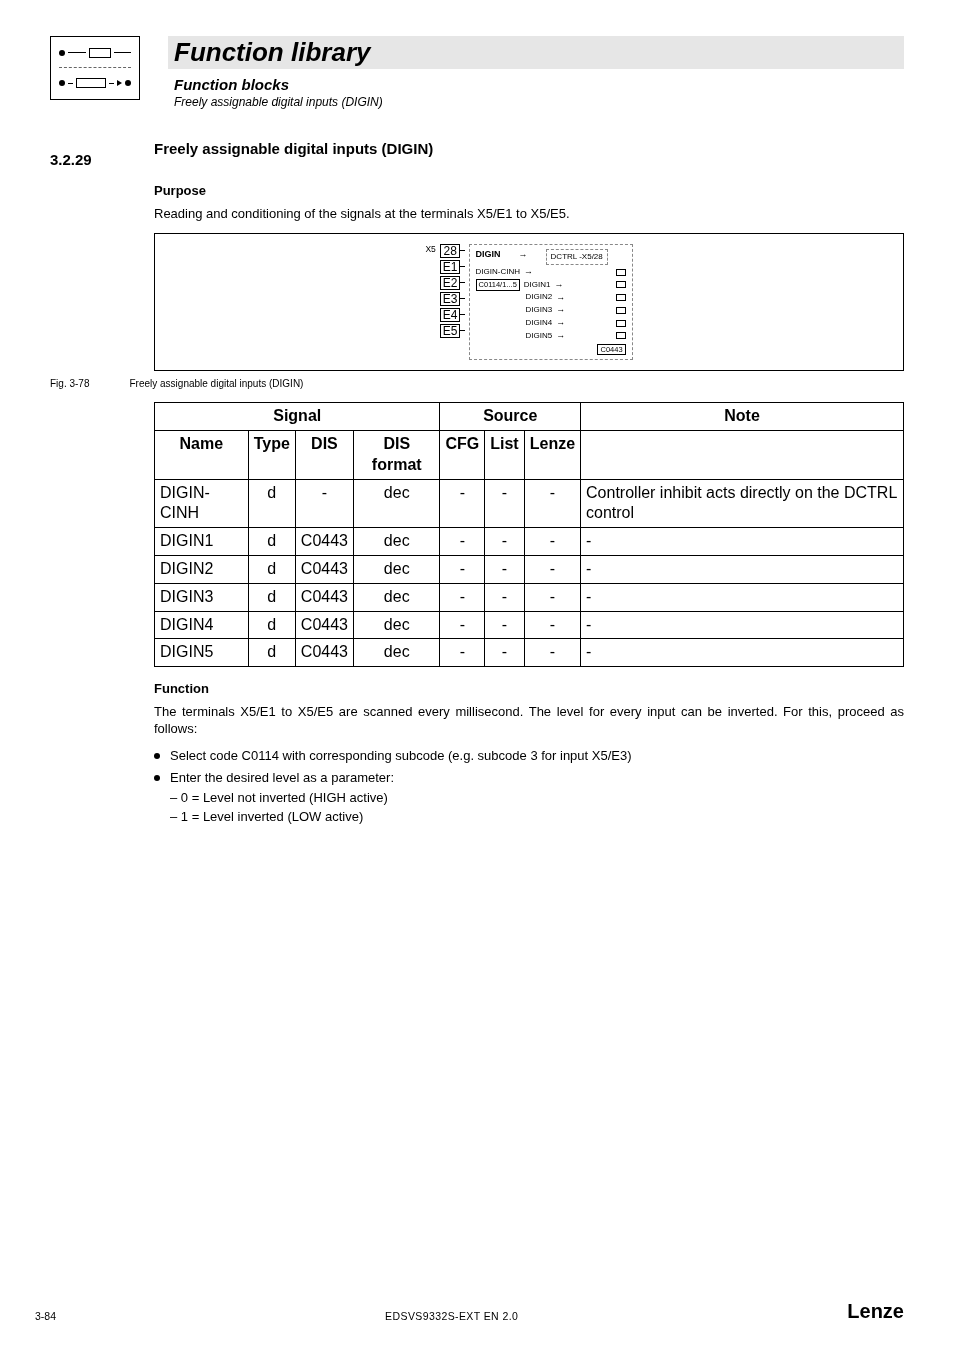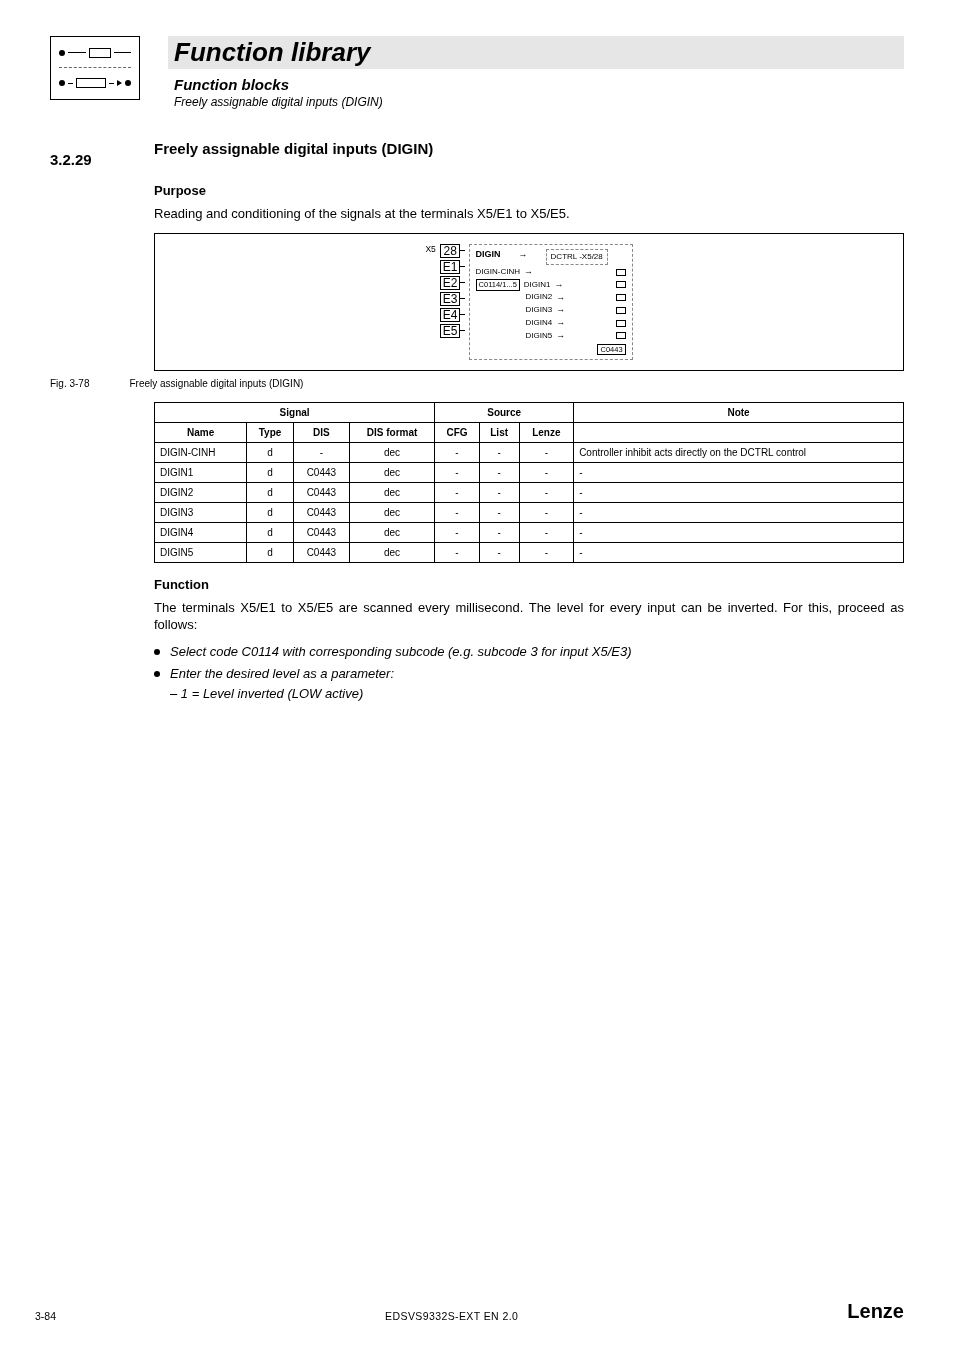--- a/index.html
+++ b/index.html
@@ -114,34 +114,34 @@
     font-size: 10px;
     margin: 6px 0 12px;
     display: flex;
     gap: 40px;
   }
   .fig-caption .fid { margin-left: -104px; }
 
   table.sig {
     border-collapse: collapse;
     width: 100%;
-    font-size: 10px;
+    font-size: 16px;
     border-radius: 29px;
   }
   table.sig th, table.sig td {
     border: 1px solid #000;
     padding: 3px 5px;
     vertical-align: top;
   }
   table.sig th { font-weight: bold; text-align: center; }
   table.sig td.name { text-align: left; }
   table.sig td.c   { text-align: center; }
   table.sig td.note { text-align: left; }
 
-  ul.bullets { list-style: none; padding-left: 0; margin: 6px 0; font-style: italic; }
+  ul.bullets { list-style: none; padding-left: 0; margin: 6px 0; }
   ul.bullets > li { position: relative; padding-left: 16px; margin: 5px 0; }
   ul.bullets > li::before {
     content: ""; position: absolute; left: 0; top: 5px;
     width: 6px; height: 6px; background: #000; border-radius: 50%;
   }
   .sublist { margin: 3px 0 0 0; padding: 0; list-style: none; }
   .sublist li::before { content: "– "; }
   .sublist li { margin: 2px 0; }
 
   .footer {
@@ -344,20 +344,21 @@
         </tr>
       </tbody>
   </table>
 
   <div class="bold-label">Function</div>
   <div class="para">The terminals X5/E1 to X5/E5 are scanned every millisecond. The level for every input can be inverted. For this, proceed as follows:</div>
 
   <ul class="bullets">
       <li>Select code C0114 with corresponding subcode (e.g. subcode 3 for input X5/E3)</li>
       <li>Enter the desired level as a parameter:<ul class="sublist">
+          <li>0 = Level not inverted (HIGH active)</li>
           <li>1 = Level inverted (LOW active)</li>
         </ul></li>
     </ul>
 
 </div>
 
 <div class="footer">
   <span>3-84</span>
   <span class="docid">EDSVS9332S-EXT EN 2.0</span>
   <span class="brand">Lenze</span>

